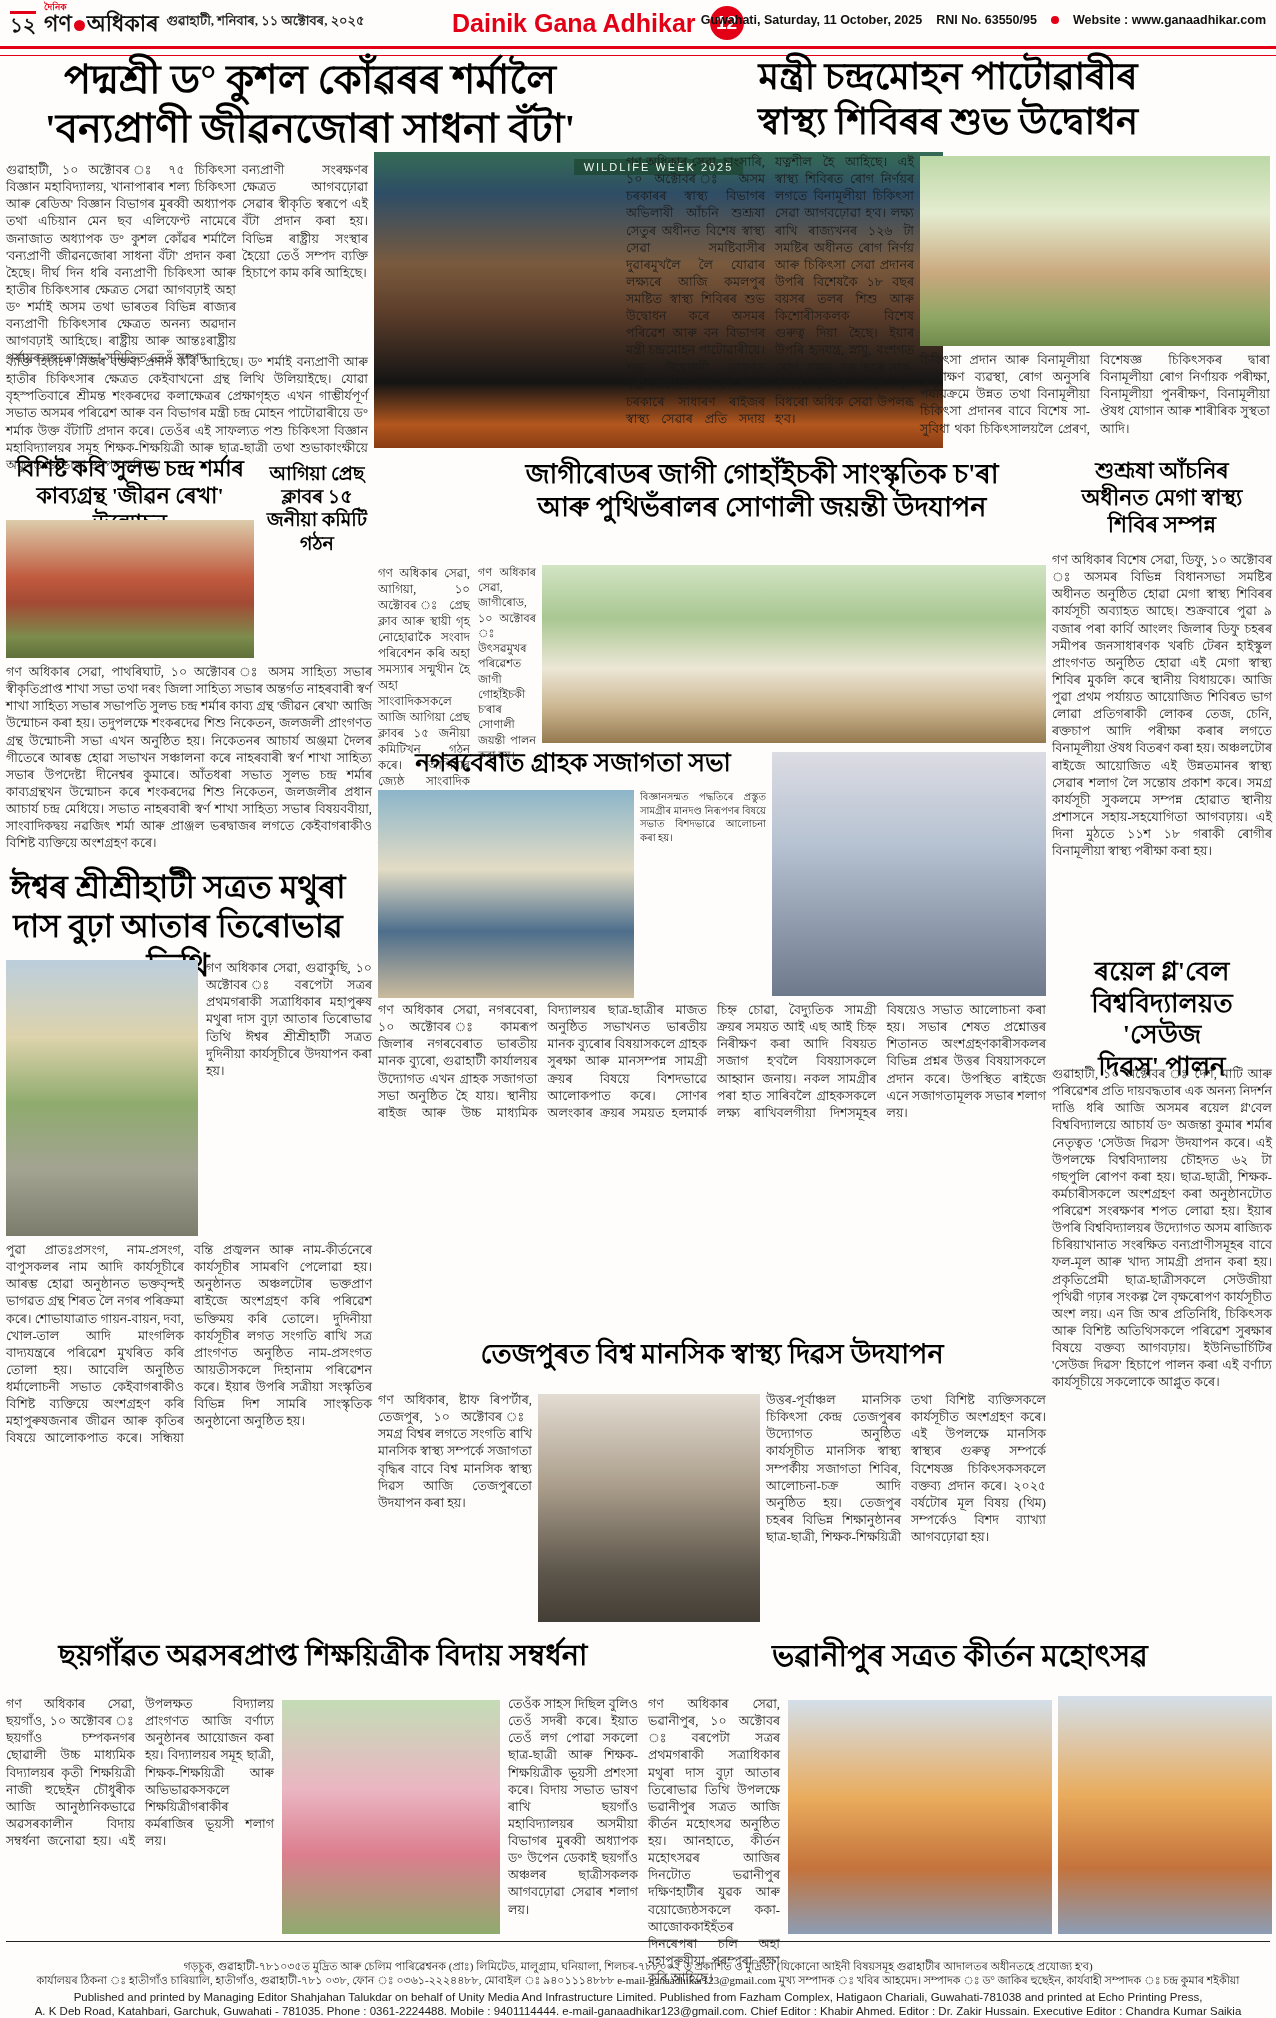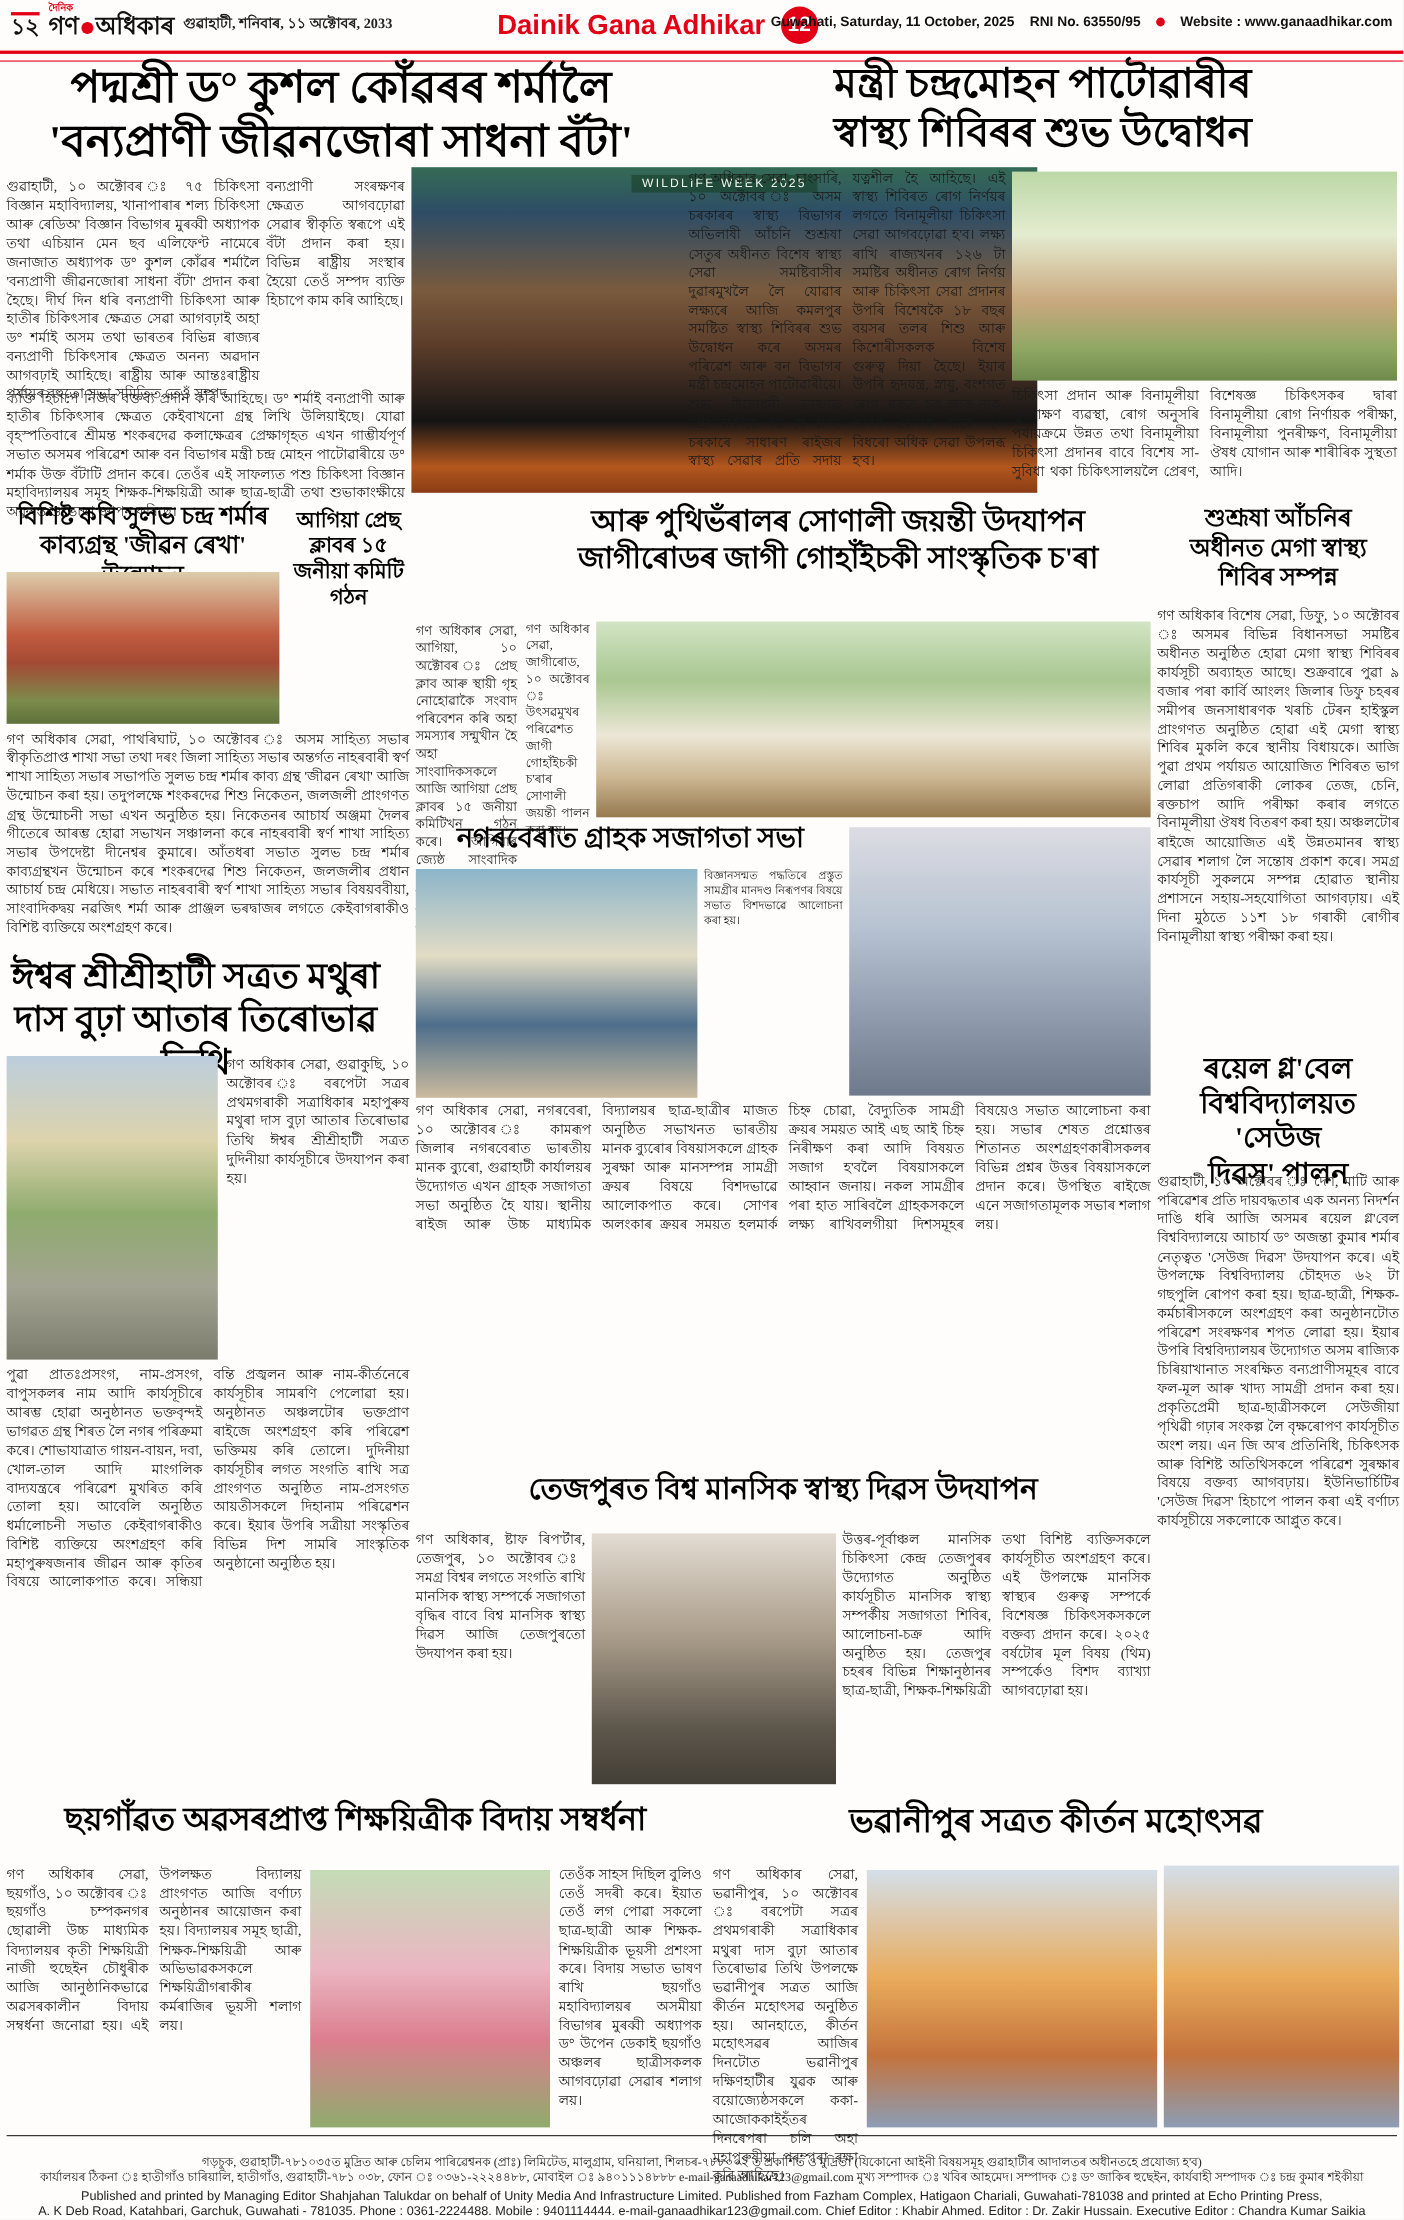--- a/index.html
+++ b/index.html
@@ -51,21 +51,21 @@
 
 <div id="page">
 
   <div id="hdr">
     <div class="hdr-left">
       <span class="pgnum">১২</span>
       <span class="logo">
         <span class="tag">দৈনিক</span>
         <span class="nm"><span>গণ</span><span class="dot"></span><span>অধিকাৰ</span></span>
       </span>
-      <span class="hdate">গুৱাহাটী, শনিবাৰ, ১১ অক্টোবৰ, 2033</span>
+      <span class="hdate">গুৱাহাটী, শনিবাৰ, ১১ অক্টোবৰ, ২০২৫</span>
     </div>
     <div class="hdr-center">
       <span class="men">Dainik Gana Adhikar</span>
       <span class="badge">12</span>
     </div>
     <div class="hdr-right">
       <span>Guwahati, Saturday, 11 October, 2025</span>
       <span>RNI No. 63550/95</span>
       <span class="reddot"></span>
       <span>Website : www.ganaadhikar.com</span>
@@ -96,22 +96,22 @@
     <div>বিশিষ্ট কবি সুলভ চন্দ্ৰ শৰ্মাৰ</div>
     <div>কাব্যগ্ৰন্থ 'জীৱন ৰেখা' উন্মোচন</div>
   </div>
   <div class="ph p-books" style="left:6px;top:520px;width:248px;height:138px;"></div>
   <div class="abs body" style="left:6px;top:664px;width:366px;height:198px;">গণ অধিকাৰ সেৱা, পাথৰিঘাট, ১০ অক্টোবৰ ঃ অসম সাহিত্য সভাৰ স্বীকৃতিপ্ৰাপ্ত শাখা সভা তথা দৰং জিলা সাহিত্য সভাৰ অন্তৰ্গত নাহৰবাৰী স্বৰ্ণ শাখা সাহিত্য সভাৰ সভাপতি সুলভ চন্দ্ৰ শৰ্মাৰ কাব্য গ্ৰন্থ 'জীৱন ৰেখা' আজি উন্মোচন কৰা হয়। তদুপলক্ষে শংকৰদেৱ শিশু নিকেতন, জলজলী প্ৰাংগণত গ্ৰন্থ উন্মোচনী সভা এখন অনুষ্ঠিত হয়। নিকেতনৰ আচাৰ্য অঞ্জমা দৈলৰ গীতেৰে আৰম্ভ হোৱা সভাখন সঞ্চালনা কৰে নাহৰবাৰী স্বৰ্ণ শাখা সাহিত্য সভাৰ উপদেষ্টা দীনেশ্বৰ কুমাৰে। আঁতধৰা সভাত সুলভ চন্দ্ৰ শৰ্মাৰ কাব্যগ্ৰন্থখন উন্মোচন কৰে শংকৰদেৱ শিশু নিকেতন, জলজলীৰ প্ৰধান আচাৰ্য চন্দ্ৰ মেধিয়ে। সভাত নাহৰবাৰী স্বৰ্ণ শাখা সাহিত্য সভাৰ বিষয়ববীয়া, সাংবাদিকদ্বয় নৱজিৎ শৰ্মা আৰু প্ৰাঞ্জল ভৰদ্বাজৰ লগতে কেইবাগৰাকীও বিশিষ্ট ব্যক্তিয়ে অংশগ্ৰহণ কৰে।</div>
 
   <div class="abs hl" style="left:262px;top:462px;width:110px;font-size:19px;">আগিয়া প্ৰেছ ক্লাবৰ ১৫ জনীয়া কমিটি গঠন</div>
   <div class="abs body" style="left:378px;top:565px;width:92px;height:180px;font-size:11.8px;">গণ অধিকাৰ সেৱা, আগিয়া, ১০ অক্টোবৰ ঃ প্ৰেছ ক্লাব আৰু স্থায়ী গৃহ নোহোৱাকৈ সংবাদ পৰিবেশন কৰি অহা সমস্যাৰ সন্মুখীন হৈ অহা সাংবাদিকসকলে আজি আগিয়া প্ৰেছ ক্লাবৰ ১৫ জনীয়া কমিটিখন গঠন কৰে। আগিয়াৰ জ্যেষ্ঠ সাংবাদিক নেৰলক সভাপতি হিচাপে লৈ কমিটিখন গঠন কৰা হয়।</div>
 
   <div class="abs hl" style="left:478px;top:458px;width:568px;font-size:27px;">
+    <div>জাগীৰোডৰ জাগী গোহাঁইচকী সাংস্কৃতিক চ'ৰা</div>
     <div>আৰু পুথিভঁৰালৰ সোণালী জয়ন্তী উদযাপন</div>
-    <div>জাগীৰোডৰ জাগী গোহাঁইচকী সাংস্কৃতিক চ'ৰা</div>
   </div>
   <div class="abs body" style="left:478px;top:565px;width:58px;height:176px;font-size:11.2px;">গণ অধিকাৰ সেৱা, জাগীৰোড, ১০ অক্টোবৰ ঃ উৎসৱমুখৰ পৰিৱেশত জাগী গোহাঁইচকী চ'ৰাৰ সোণালী জয়ন্তী পালন কৰা হয়।</div>
   <div class="ph p-jagiroad" style="left:542px;top:565px;width:504px;height:178px;"></div>
 
   <div class="abs hl" style="left:1052px;top:458px;width:220px;font-size:22px;">
     <div>শুশ্ৰূষা আঁচনিৰ</div>
     <div>অধীনত মেগা স্বাস্থ্য</div>
     <div>শিবিৰ সম্পন্ন</div>
   </div>
   <div class="abs body" style="left:1052px;top:552px;width:220px;height:398px;">গণ অধিকাৰ বিশেষ সেৱা, ডিফু, ১০ অক্টোবৰ ঃ অসমৰ বিভিন্ন বিধানসভা সমষ্টিৰ অধীনত অনুষ্ঠিত হোৱা মেগা স্বাস্থ্য শিবিৰৰ কাৰ্যসূচী অব্যাহত আছে। শুক্ৰবাৰে পুৱা ৯ বজাৰ পৰা কাৰ্বি আংলং জিলাৰ ডিফু চহৰৰ সমীপৰ জনসাধাৰণক খৰচি টেৰন হাইস্কুল প্ৰাংগণত অনুষ্ঠিত হোৱা এই মেগা স্বাস্থ্য শিবিৰ মুকলি কৰে স্থানীয় বিধায়কে। আজি পুৱা প্ৰথম পৰ্যায়ত আয়োজিত শিবিৰত ভাগ লোৱা প্ৰতিগৰাকী লোকৰ তেজ, চেনি, ৰক্তচাপ আদি পৰীক্ষা কৰাৰ লগতে বিনামূলীয়া ঔষধ বিতৰণ কৰা হয়। অঞ্চলটোৰ ৰাইজে আয়োজিত এই উন্নতমানৰ স্বাস্থ্য সেৱাৰ শলাগ লৈ সন্তোষ প্ৰকাশ কৰে। সমগ্ৰ কাৰ্যসূচী সুকলমে সম্পন্ন হোৱাত স্থানীয় প্ৰশাসনে সহায়-সহযোগিতা আগবঢ়ায়। এই দিনা মুঠতে ১১শ ১৮ গৰাকী ৰোগীৰ বিনামূলীয়া স্বাস্থ্য পৰীক্ষা কৰা হয়।</div>

